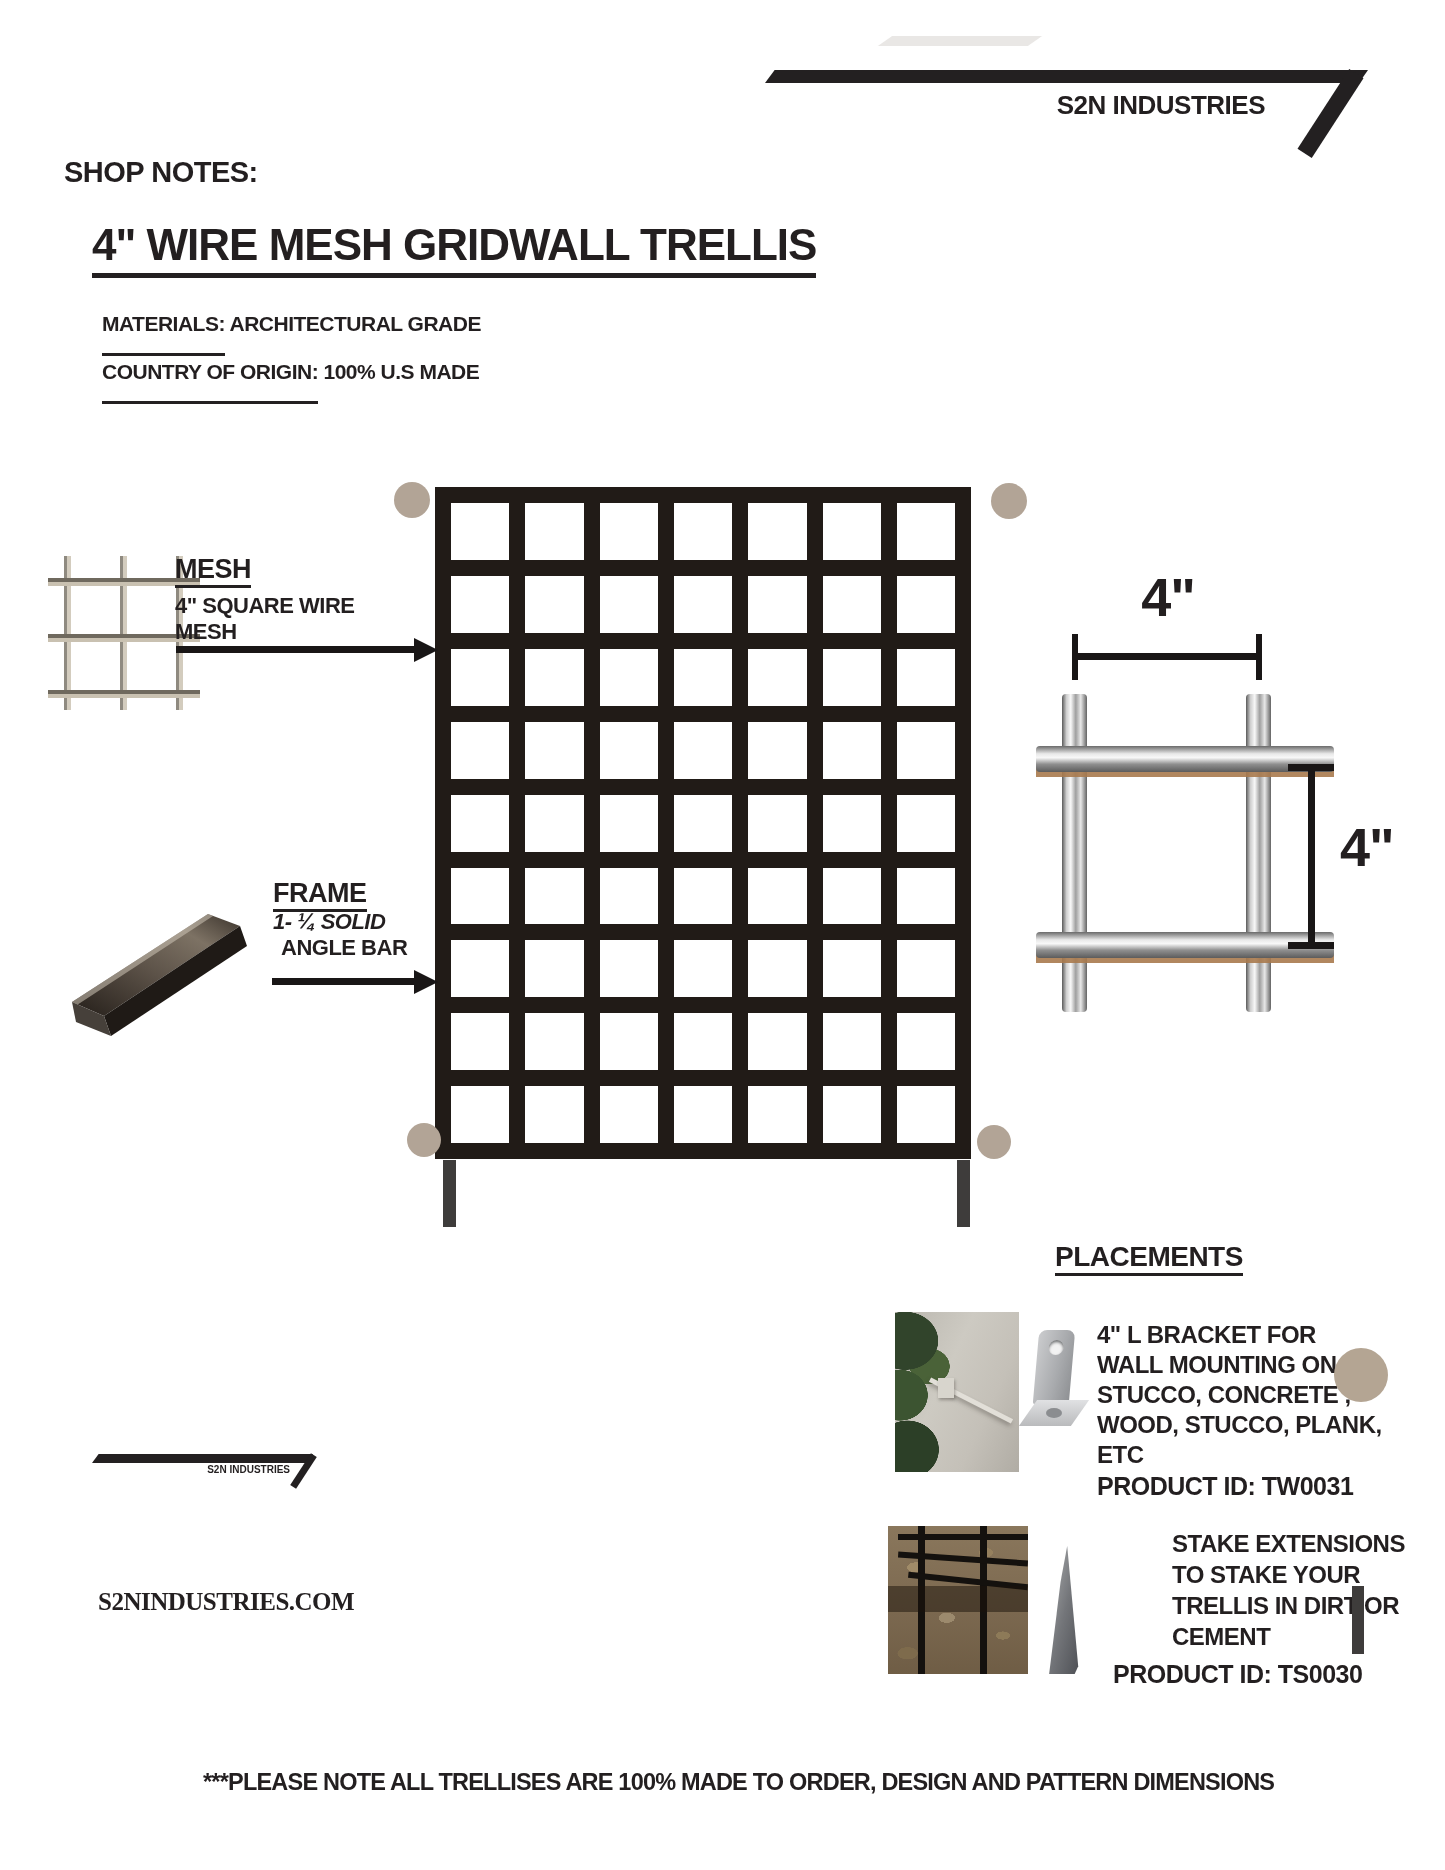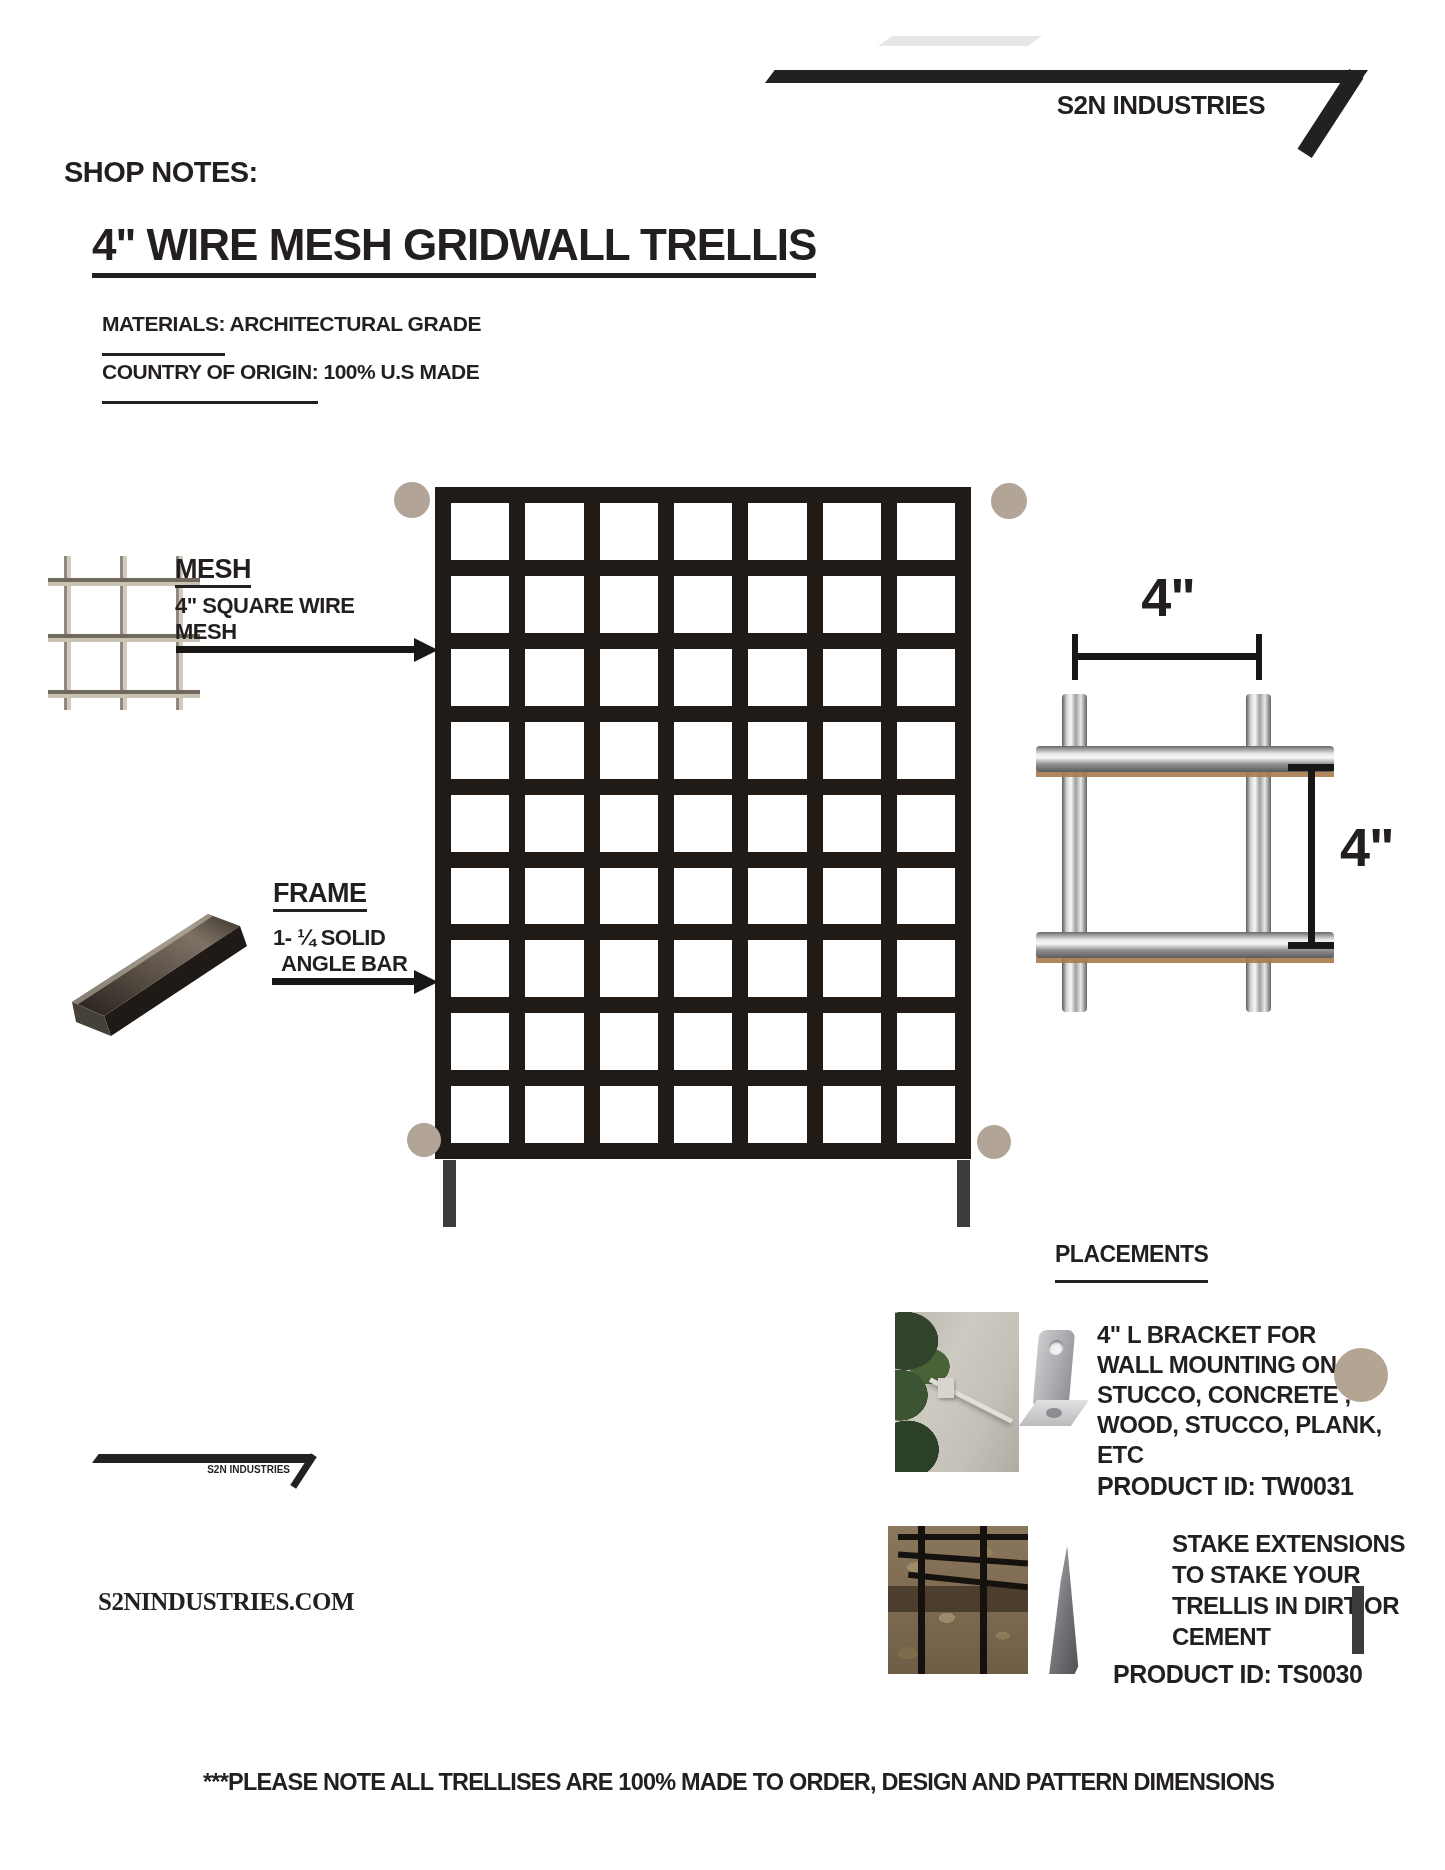--- a/index.html
+++ b/index.html
@@ -47,21 +47,21 @@
   
   .vtube{width:25px;height:318px;border-radius:4px;
     background:linear-gradient(to right,#5a5a5a 0%,#cfcfcf 18%,#f8f8f8 35%,#9f9f9f 55%,#e8e8e8 75%,#636363 100%);}
   .htube{width:298px;height:26px;border-radius:4px;
     background:linear-gradient(to bottom,#6a6a6a 0%,#e9e9e9 30%,#f8f8f8 45%,#8f8f8f 70%,#5c5c5c 100%);}
   .htube-shadow{width:298px;height:9px;background:#a87a4e;opacity:.9;}
   .dim-label{font-size:54px;font-weight:800;letter-spacing:-1px;}
   .dim-el{background:#191616;}
 
   
-  .placements-h{font-size:23px;border-bottom:3px solid #232021;padding-bottom:12px;}
+  .placements-h{font-size:28px;border-bottom:3px solid #232021;padding-bottom:0;}
   .desc{font-size:24px;font-weight:700;letter-spacing:-0.5px;line-height:30px;}
   .pid{font-size:25px;font-weight:700;letter-spacing:-0.5px;}
 
   .wall-photo{left:895px;top:1312px;width:124px;height:160px;
     background:
       radial-gradient(55px 48px at 8% 18%,#31442b 0 60%,transparent 61%),
       radial-gradient(46px 42px at 4% 52%,#3c5431 0 60%,transparent 61%),
       radial-gradient(52px 48px at 10% 86%,#2c3f27 0 60%,transparent 61%),
       radial-gradient(36px 32px at 28% 34%,#4a6238 0 55%,transparent 56%),
       linear-gradient(115deg,#b9b6ae 0%,#cdcac2 40%,#c4c0b8 70%,#b0aca4 100%);}
@@ -135,21 +135,21 @@
   <div class="abs" style="left:175px;top:554px;">
     <span class="callout-h b">MESH</span>
     <div class="callout-t b" style="margin-top:8px;">4" SQUARE WIRE</div>
     <div class="callout-t b">MESH</div>
   </div>
   <div class="abs arrow-line" style="left:176px;top:646px;width:242px;"></div>
   <div class="abs arrow-head" style="left:414px;top:638px;"></div>
 
   <div class="abs" style="left:273px;top:878px;">
     <span class="callout-h b">FRAME</span>
-    <div class="callout-t b" style="margin-top:16px;">1- ¼ SOLID</div>
+    <div class="callout-t b" style="margin-top:0;font-style:italic;">1- ¼ SOLID</div>
     <div class="callout-t b" style="margin-left:8px;">ANGLE BAR</div>
   </div>
   <div class="abs arrow-line" style="left:272px;top:978px;width:146px;"></div>
   <div class="abs arrow-head" style="left:414px;top:970px;"></div>
 
   <svg class="abs" style="left:60px;top:906px;" width="205" height="145" viewBox="0 0 205 145">
     <defs>
       <linearGradient id="gA" x1="0" y1="1" x2="1" y2="0">
         <stop offset="0" stop-color="#241e19"></stop>
         <stop offset="0.45" stop-color="#5c5248"></stop>

